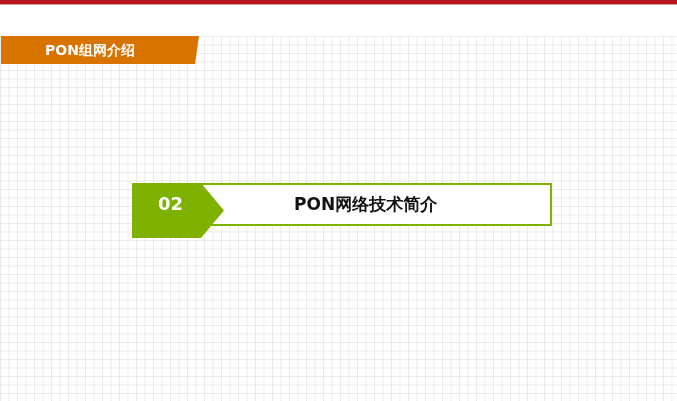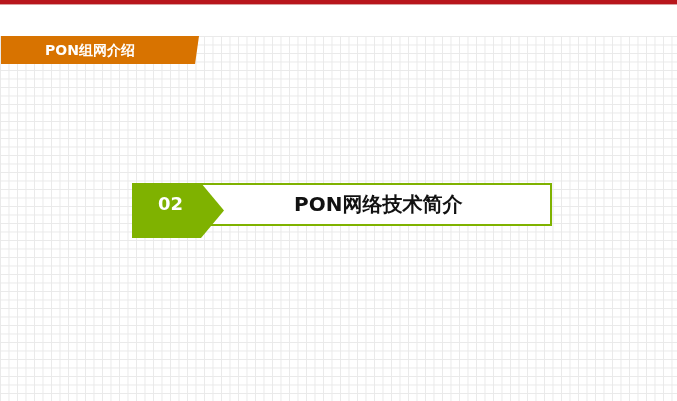--- a/index.html
+++ b/index.html
@@ -81,21 +81,21 @@
       color: #ffffff;
       font-size: 18px;
       font-weight: bold;
       line-height: 24px;
     }
     .chapter-title {
       position: absolute;
       left: 160px;
       top: 7px;
       color: #111111;
-      font-size: 20px;
+      font-size: 17px;
       font-weight: bold;
       line-height: 24px;
       white-space: nowrap;
     }
   </style>
 </head>
 <body>
 
 <div class="top-bar"></div>
 

